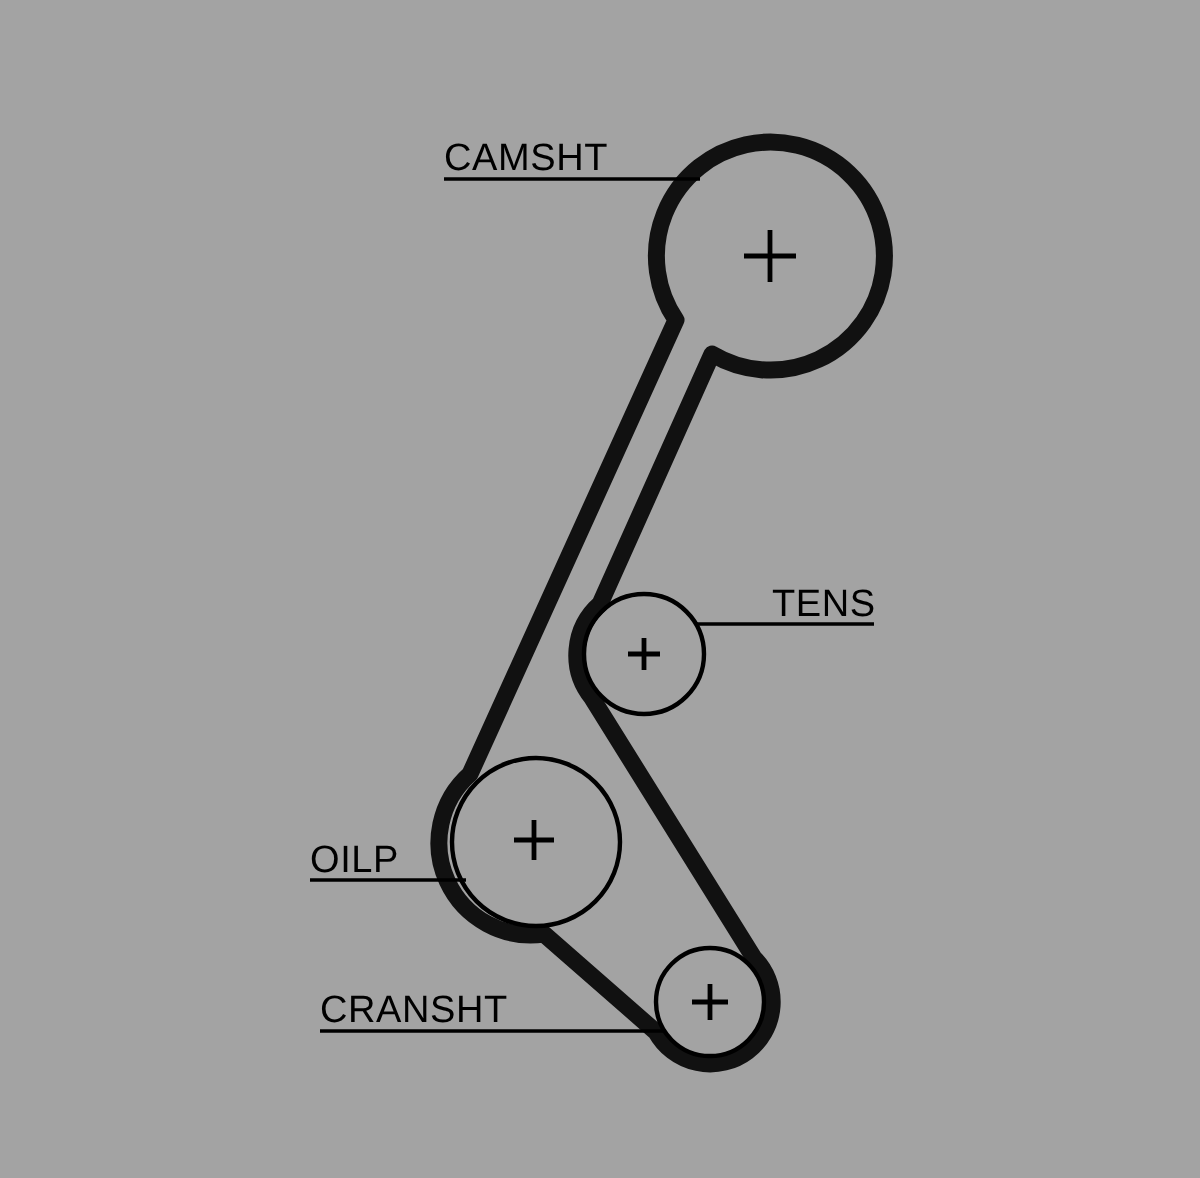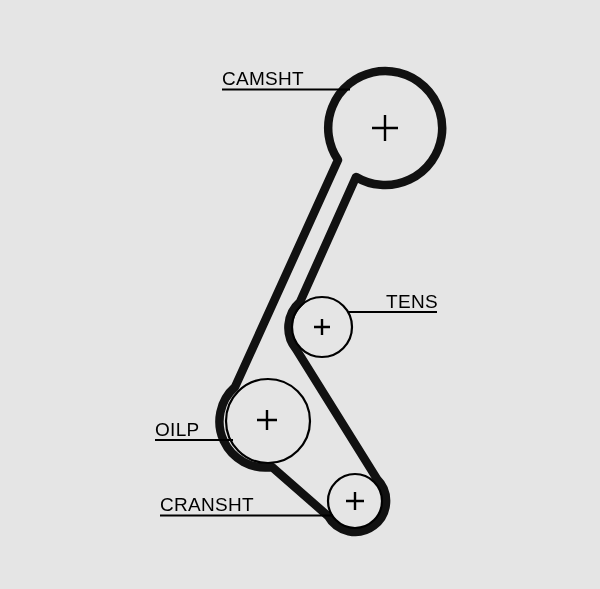--- a/index.html
+++ b/index.html
@@ -5,21 +5,21 @@
   html, body {
     margin: 0;
     padding: 0;
     background: #ffffff;
     font-family: "Liberation Sans", sans-serif;
   }
   .stage {
     position: relative;
     width: 600px;
     height: 589px;
-    background: #e5e5e5;
+    background: #a3a3a3;
     overflow: hidden;
   }
   svg { display: block; }
   .belt {
     fill: none;
     stroke-width: 8.5;
     stroke-linejoin: round;
     stroke-linecap: round;
   }
   .pulley {

